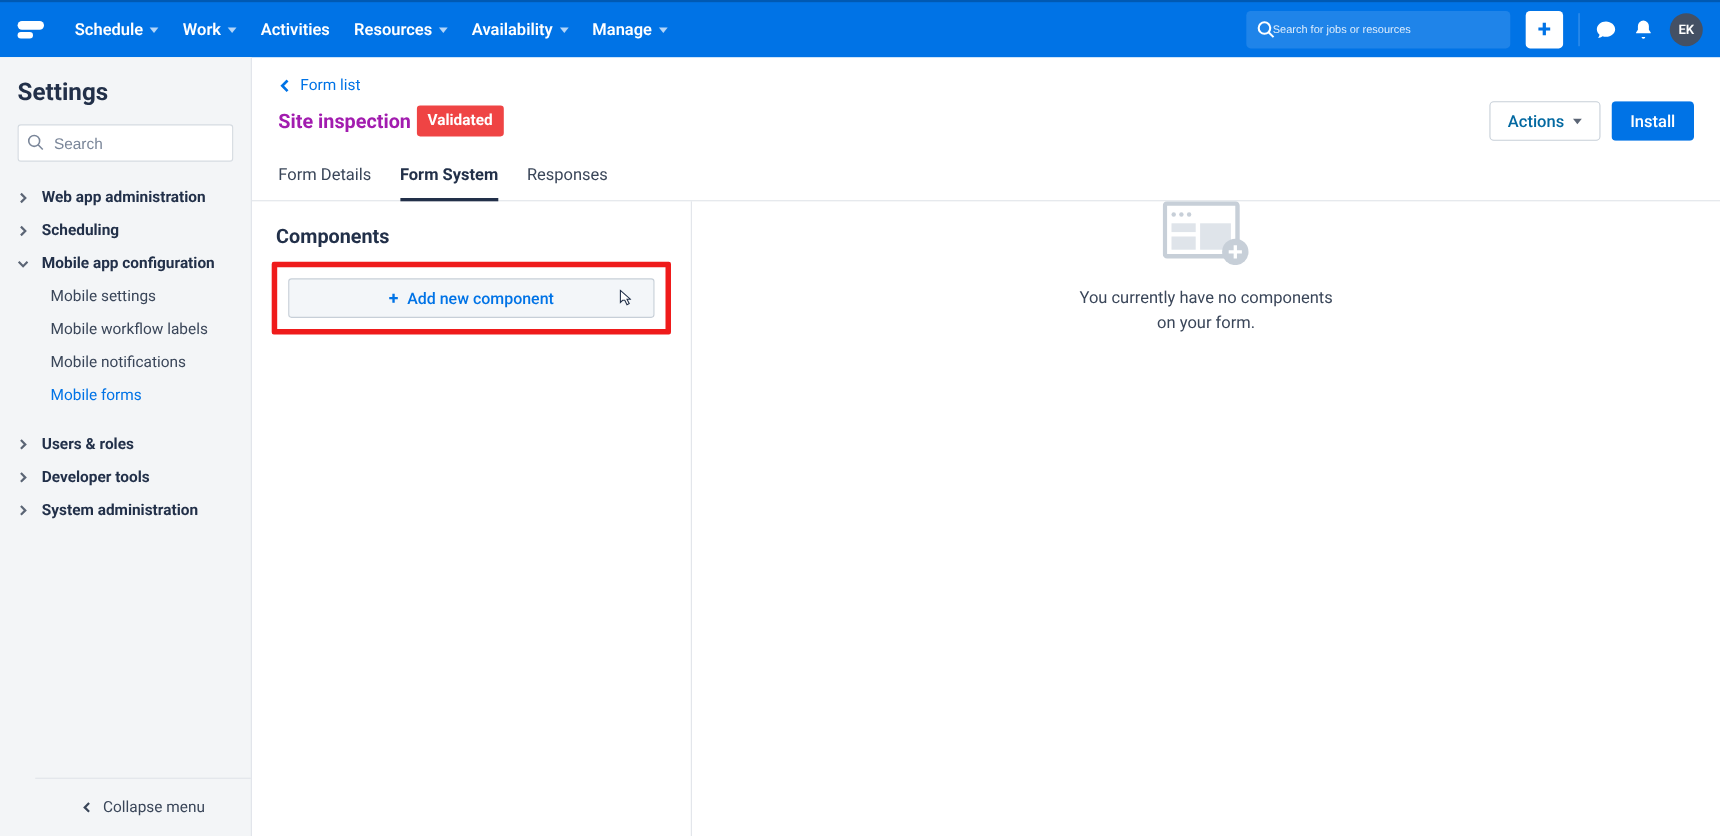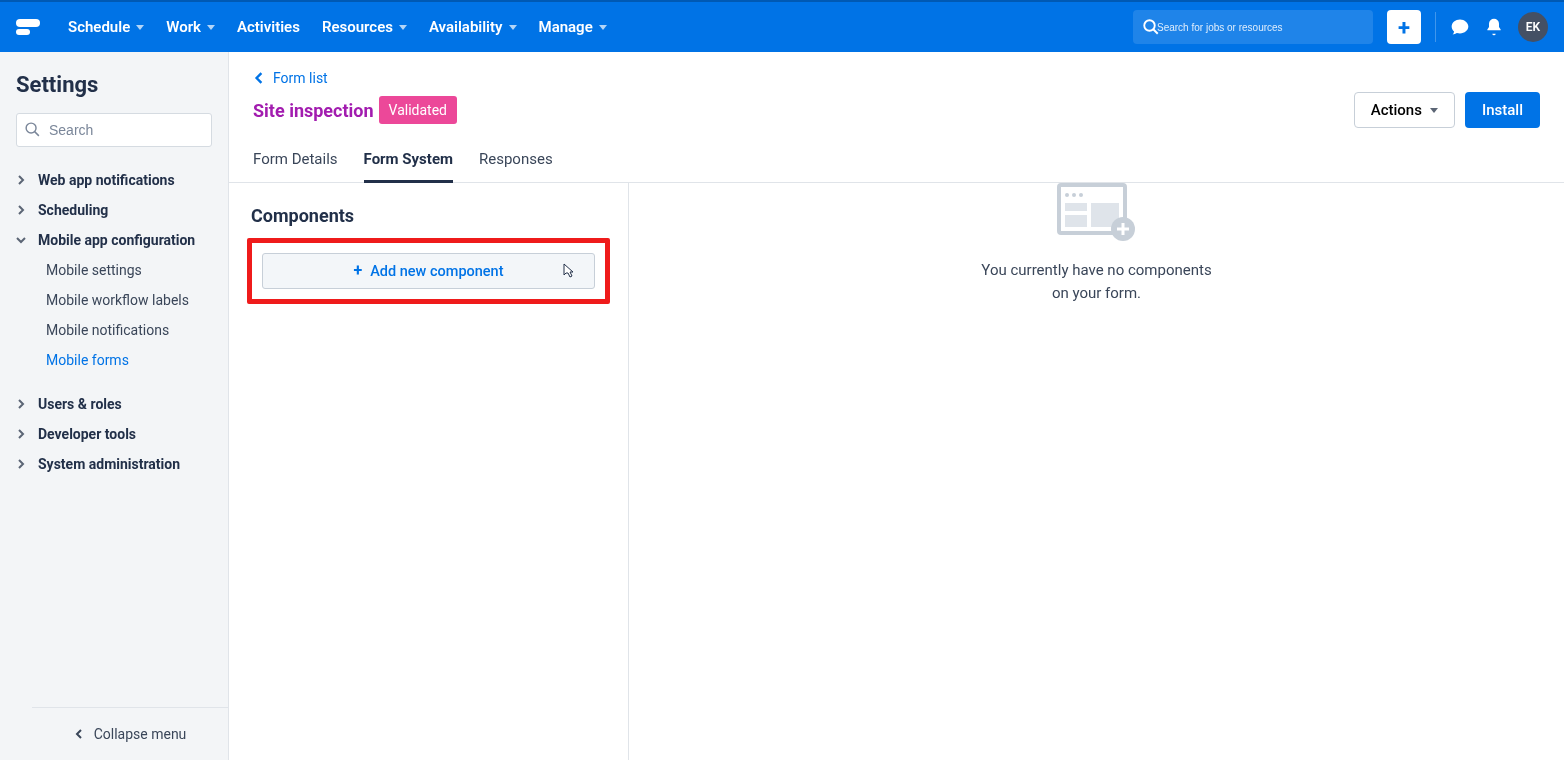--- a/index.html
+++ b/index.html
@@ -96,29 +96,29 @@
   }
 
   
   .content { flex: 1; display: flex; flex-direction: column; }
 
   .page-head { padding: 18px 24px 0; }
   .breadcrumb { display: flex; align-items: center; gap: 8px; color: #0073e6; font-size: 14px; cursor: pointer; margin-bottom: 6px; }
   .titlebar { display: flex; align-items: center; }
   .page-title { font-size: 18px; font-weight: 700; color: #a21caf; margin-right: 5px; }
   .badge {
-    background: #ec4899; color: #fff; font-size: 14px; font-weight: 400;
+    background: #ef4444; color: #fff; font-size: 14px; font-weight: 700;
     padding: 6px 10px; border-radius: 3px;
   }
   .titlebar-actions { margin-left: auto; display: flex; gap: 10px; }
   .btn {
     height: 36px; padding: 0 16px; border-radius: 4px; font-size: 15px; font-weight: 500;
     display: inline-flex; align-items: center; gap: 8px; cursor: pointer; border: 1px solid transparent;
   }
-  .btn-outline { background: #fff; border-color: #c7cfd8; color: #000000; text-align: right; }
+  .btn-outline { background: #fff; border-color: #c7cfd8; color: #0369a1; text-align: right; }
   .btn-primary { background: #0073e6; color: #fff; }
   .btn .caret-dk { width:0;height:0;border-left:4px solid transparent;border-right:4px solid transparent;border-top:5px solid #5b6575; }
 
   .tabs { display: flex; gap: 26px; padding: 22px 24px 0; border-bottom: 1px solid #e0e4e9; }
   .tab { padding-bottom: 12px; font-size: 15px; color: #3a4659; cursor: pointer; }
   .tab.active { font-weight: 700; color: #223049; border-bottom: 3px solid #223049; margin-bottom: -1px; }
 
   
   .builder { display: flex; flex: 1; height: calc(100% - 170px); }
   .components-pane { width: 400px; border-right: 1px solid #e0e4e9; padding: 22px 18px; }
@@ -221,21 +221,21 @@
       </div>
     </div>
 
     <div class="nav-list">
       <div class="nav-group">
         <span class="chev">
             <svg width="10" height="10" viewBox="0 0 10 10">
               <path d="M3 1l4 4-4 4" fill="none" stroke="currentColor" stroke-width="2"></path>
             </svg>
           </span>
-        <span>Web app notifications</span>
+        <span>Web app administration</span>
       </div>
       <div class="nav-group">
         <span class="chev">
             <svg width="10" height="10" viewBox="0 0 10 10">
               <path d="M3 1l4 4-4 4" fill="none" stroke="currentColor" stroke-width="2"></path>
             </svg>
           </span>
         <span>Scheduling</span>
       </div>
       <div class="nav-group">

